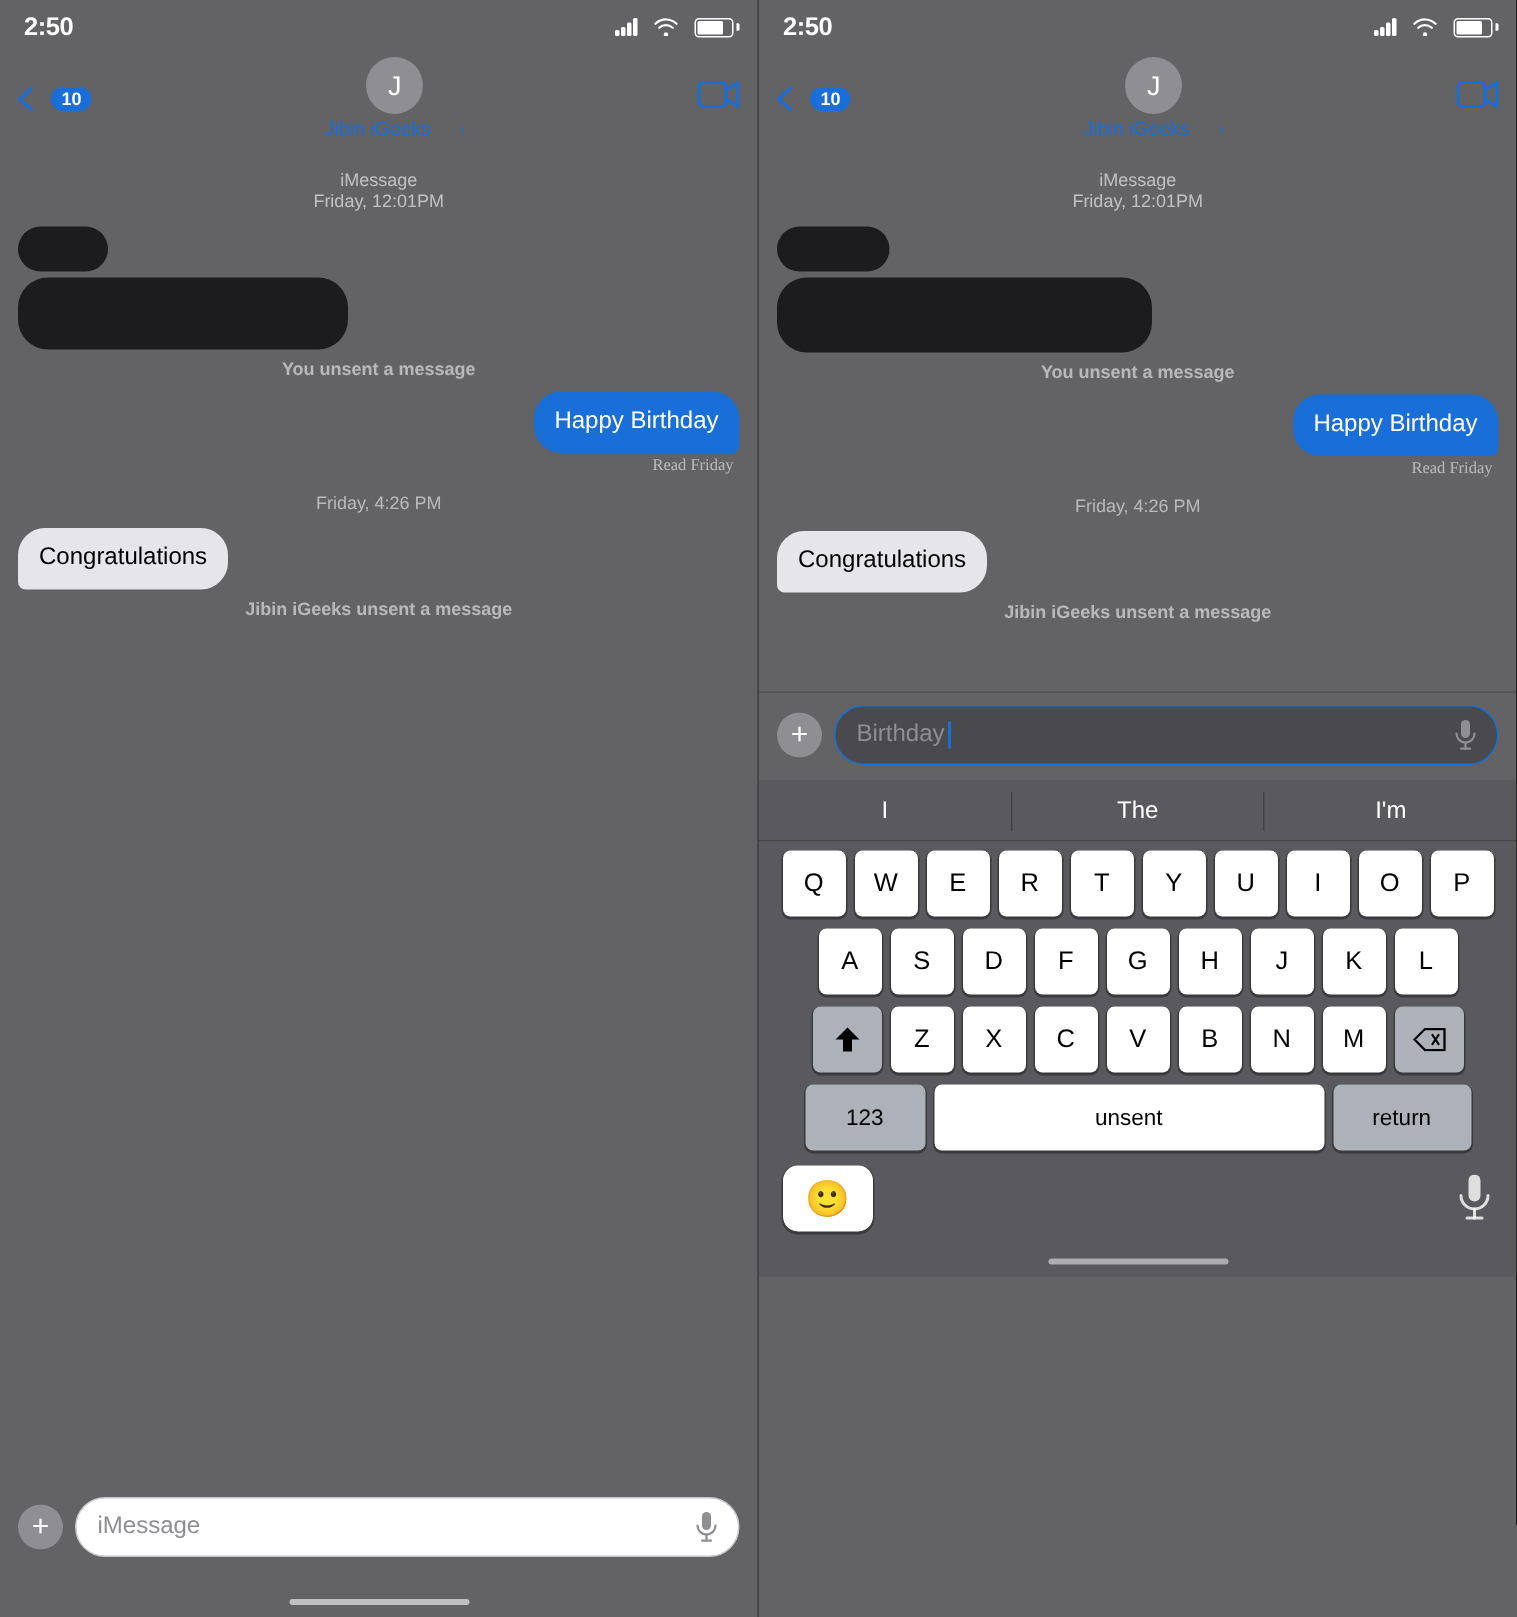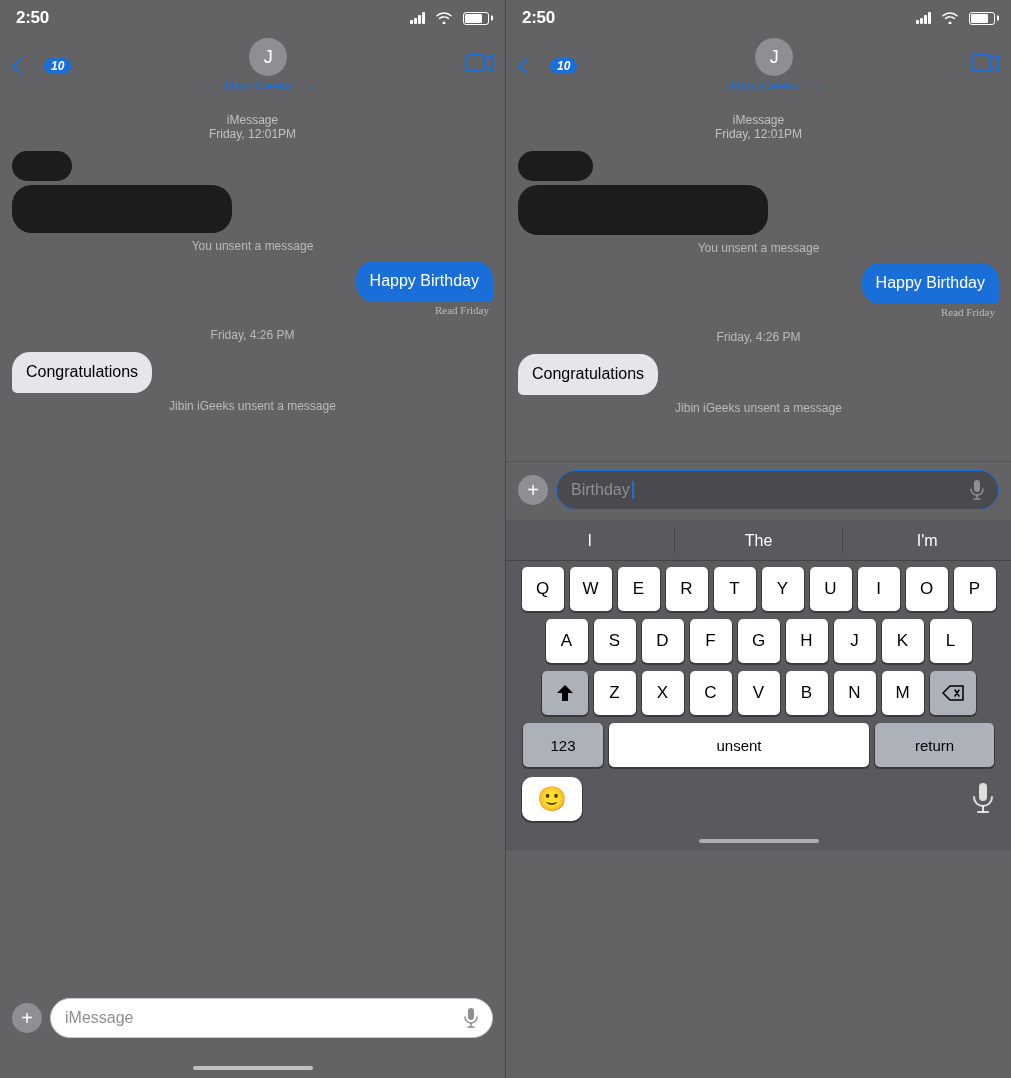--- a/index.html
+++ b/index.html
@@ -99,25 +99,24 @@
     .nav-bar {
       display: flex;
       align-items: center;
       justify-content: space-between;
       padding: 6px 12px 8px;
       background: #636366;
     }
     .nav-back {
       display: flex;
       align-items: flex-start;
-      gap: 22px;
+      gap: 12px;
       color: #1a6ed8;
       font-size: 16px;
       cursor: pointer;
-      font-style: italic;
     }
     .nav-back-badge {
       background: #1a6ed8;
       color: #fff;
       border-radius: 10px;
       font-size: 12px;
       font-weight: 600;
       padding: 1px 7px;
       min-width: 22px;
       text-align: center;
@@ -225,20 +224,21 @@
     .msg-meta.outgoing {
       text-align: right;
       font-family: Liberation Serif, serif;
     }
 
     .unsent-msg {
       text-align: center;
       font-size: 12px;
       color: rgba(255,255,255,0.55);
       margin: 2px 0 4px;
+      font-weight: bold;
     }
 
     .date-separator {
       text-align: center;
       font-size: 12px;
       color: rgba(255,255,255,0.55);
       margin: 8px 0 6px;
     }
 
     
@@ -357,21 +357,21 @@
       width: 80px;
     }
     .key.space-key {
       background: #fff;
       font-size: 15px;
       width: 260px;
     }
     .key.return-key {
       background: #ADB1BA;
       font-size: 15px;
-      width: 119px;
+      width: 92px;
     }
 
     
     .right-input-bar {
       background: #636366;
       padding: 8px 12px 10px;
       display: flex;
       align-items: center;
       gap: 8px;
       border-top: 1px solid #555;

